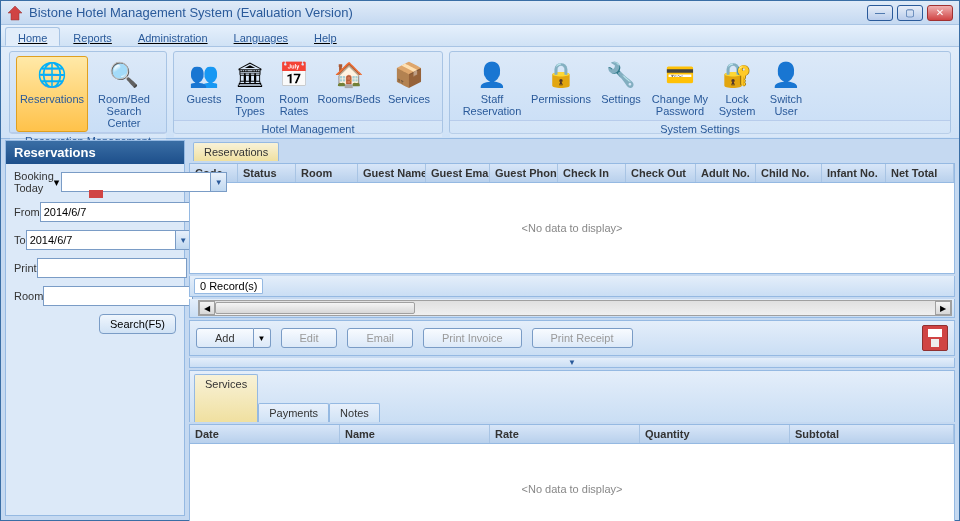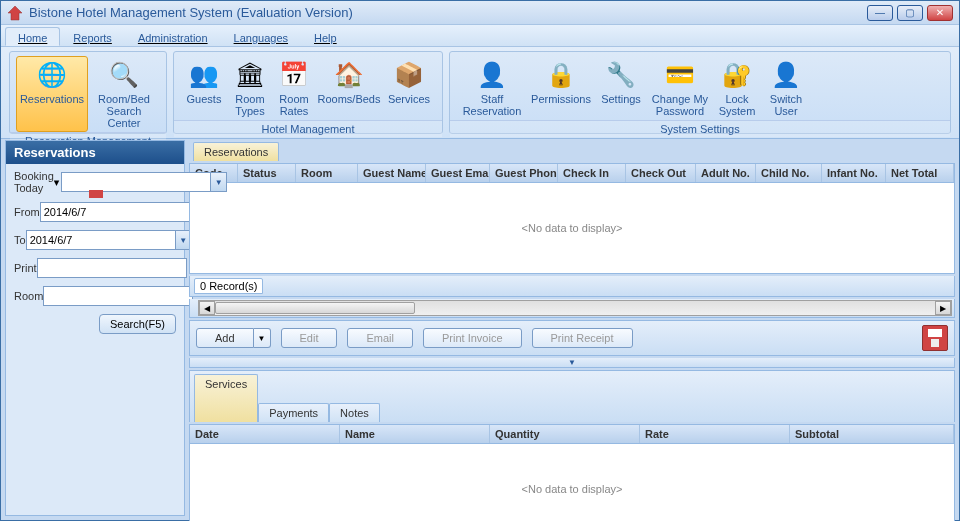--- a/index.html
+++ b/index.html
@@ -261,22 +261,22 @@
 
       <div class="tabrow" style="background:linear-gradient(#e4eefa,#cadef4);border:1px solid #95b9e2;border-bottom:none;padding-top:3px">
         <div class="tab">Services</div>
         <div class="tab plain">Payments</div>
         <div class="tab plain">Notes</div>
       </div>
       <div class="grid" style="flex:1">
         <div class="grid-header">
           <div class="col" style="width:150px">Date</div>
           <div class="col" style="width:150px">Name</div>
+          <div class="col" style="width:150px">Rate</div>
           <div class="col" style="width:150px">Quantity</div>
-          <div class="col" style="width:150px">Rate</div>
           <div class="col" style="flex:1">Subtotal</div>
         </div>
         <div class="grid-body">&lt;No data to display&gt;</div>
       </div>
     </div>
   </div>
 
 </div>
 
 </body></html>

